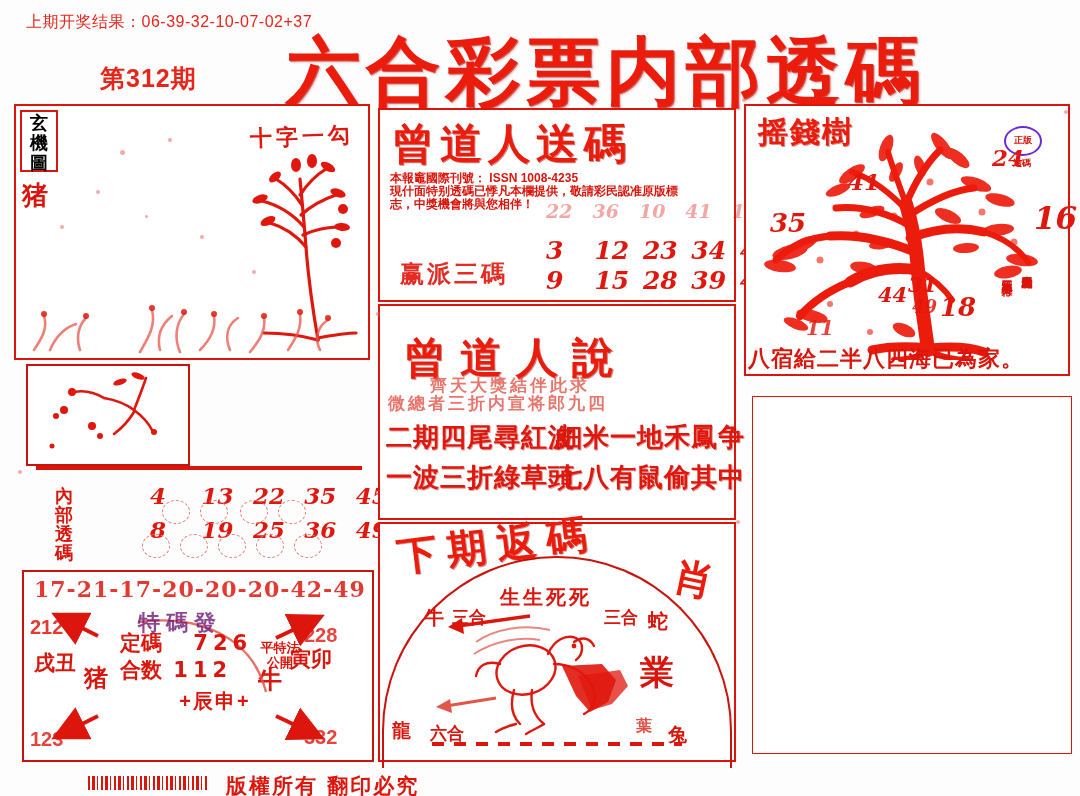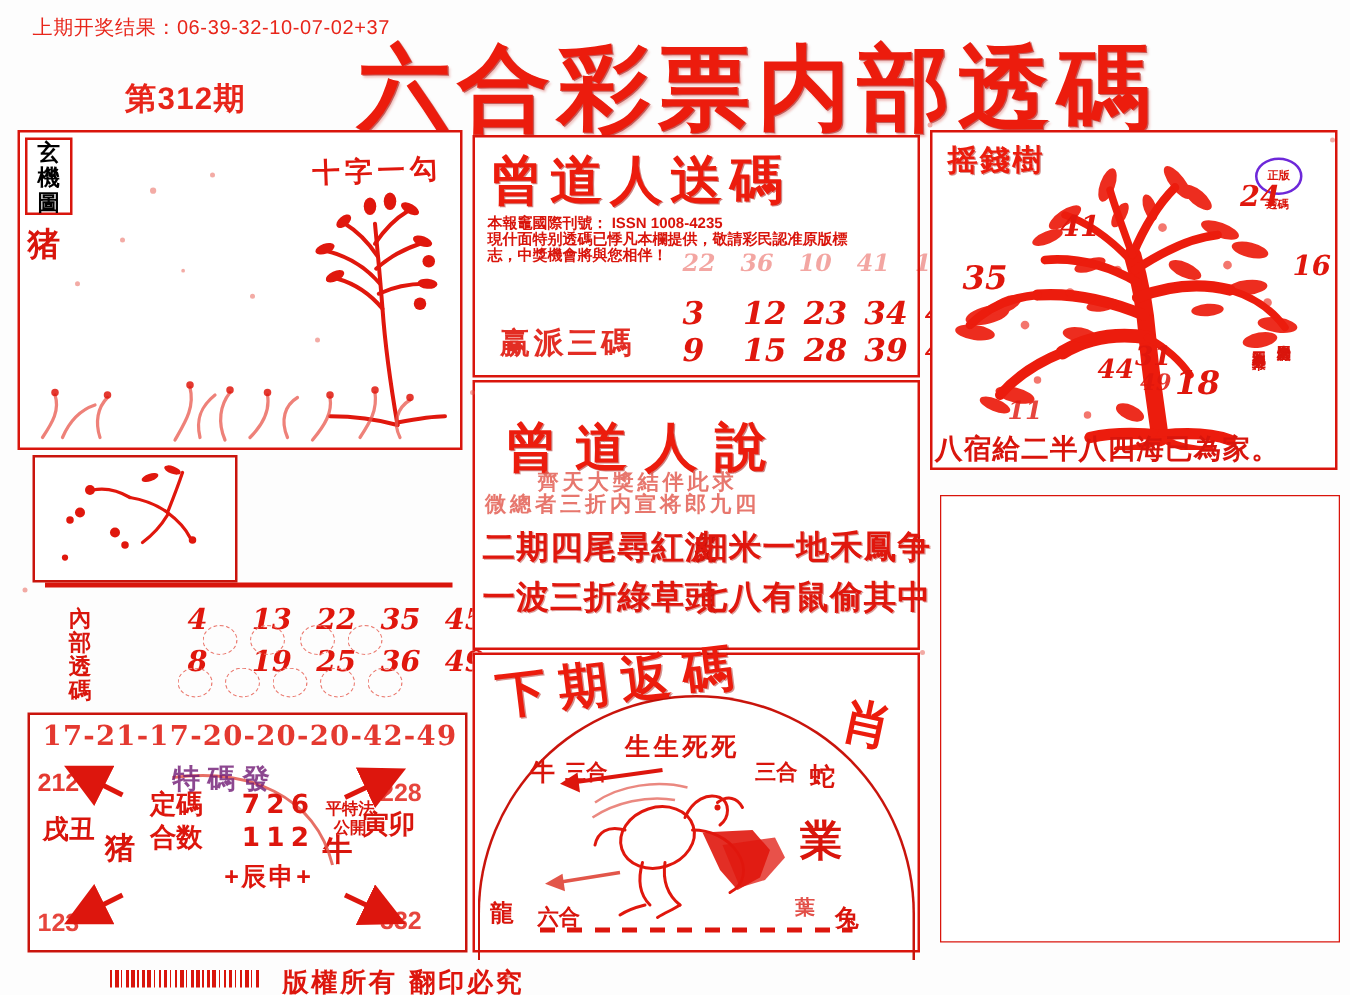--- a/index.html
+++ b/index.html
@@ -197,21 +197,21 @@
   #z-snake{left:648px;top:608px;font-size:20px;}
   #z-dragon{left:392px;top:718px;font-size:19px;}
   #z-liuhe{left:430px;top:722px;font-size:17px;}
   #z-rabbit{left:668px;top:722px;font-size:19px;}
   #z-ye{left:640px;top:650px;font-size:34px;}
   #z-ye2{left:636px;top:716px;font-size:16px;opacity:.75;}
 
   
   #p-right-top{left:744px;top:104px;width:322px;height:268px;}
   #r-title{
-    left:758px;top:112px;font-size:24px;font-weight:700;color:#ec1c0d;
+    left:758px;top:112px;font-size:30px;font-weight:700;color:#ec1c0d;
     letter-spacing:2px;white-space:nowrap;font-family:"DejaVu Serif",serif;
     text-shadow:1px 1px 0 rgba(160,10,5,.45);
   }
   #r-seal{
     left:1004px;top:126px;width:34px;height:26px;border:2px solid #6d28d9;
     border-radius:50%;font-size:9px;line-height:24px;text-align:center;
     color:#d9150c;font-weight:700;overflow:hidden;
   }
   #r-seal2{
     left:1008px;top:158px;font-size:9px;line-height:10px;color:#d9150c;
@@ -413,21 +413,21 @@
   </svg>
 
   <div class="abs" id="bl-center">
     <div class="abs" style="left:18px;top:-22px;font-size:22px;font-weight:700;color:#701a75;letter-spacing:6px;opacity:.8;font-family:Liberation Serif, serif;">特碼發</div>
     <div class="line">
       <span>定碼</span>
       <span style="letter-spacing:5px;margin-left:24px;">726</span>
     </div>
     <div class="line">
       <span>合数</span>
-      <span style="letter-spacing:5px;margin-left:24px;">112</span>
+      <span style="letter-spacing:5px;margin-left:4px;">112</span>
     </div>
     <div class="plusline">+辰申+</div>
   </div>
   <div class="abs" id="bl-stamp">平特法公開</div>
 
   <div class="panel" id="p-center-top"></div>
   <div class="abs" id="c-title1">曾道人送碼</div>
   <div class="abs" id="c-issn">
     <div>本報竈國際刊號： ISSN 1008-4235</div>
     <div>現什面特别透碼已悸凡本欄提供，敬請彩民認准原版標</div>
@@ -583,21 +583,21 @@
         <circle cx="170" cy="62" r="3.5"></circle>
       <circle cx="222" cy="92" r="3.5"></circle>
         <circle cx="254" cy="122" r="3.5"></circle>
       <circle cx="70" cy="184" r="3"></circle>
         <circle cx="110" cy="212" r="3"></circle>
     </g>
   </svg>
 
   <div class="tnum abs" style="left:848px;top:168px;">41</div>
   <div class="tnum abs" style="left:992px;top:144px;">24</div>
-  <div class="tnum abs" style="left:1034px;top:200px;font-size:22px;">16</div>
+  <div class="tnum abs" style="left:1034px;top:200px;font-size:31px;">16</div>
   <div class="tnum abs" style="left:770px;top:208px;font-size:26px;">35</div>
   <div class="tnum abs" style="left:908px;top:272px;font-size:21px;">31</div>
   <div class="tnum abs" style="left:878px;top:282px;font-size:21px;">44</div>
   <div class="tnum abs" style="left:912px;top:296px;font-size:18px;opacity:.85;">49</div>
   <div class="tnum abs" style="left:940px;top:292px;font-size:26px;">18</div>
   <div class="tnum abs" style="left:806px;top:316px;font-size:20px;opacity:.8;">11</div>
 
   <div class="abs" id="r-vert1">青馬上門六㊣名</div>
   <div class="abs" id="r-vert2">跳三為四 來五行</div>
   <div class="abs" id="r-bottomtext">八宿給二半八四海已為家。</div>

